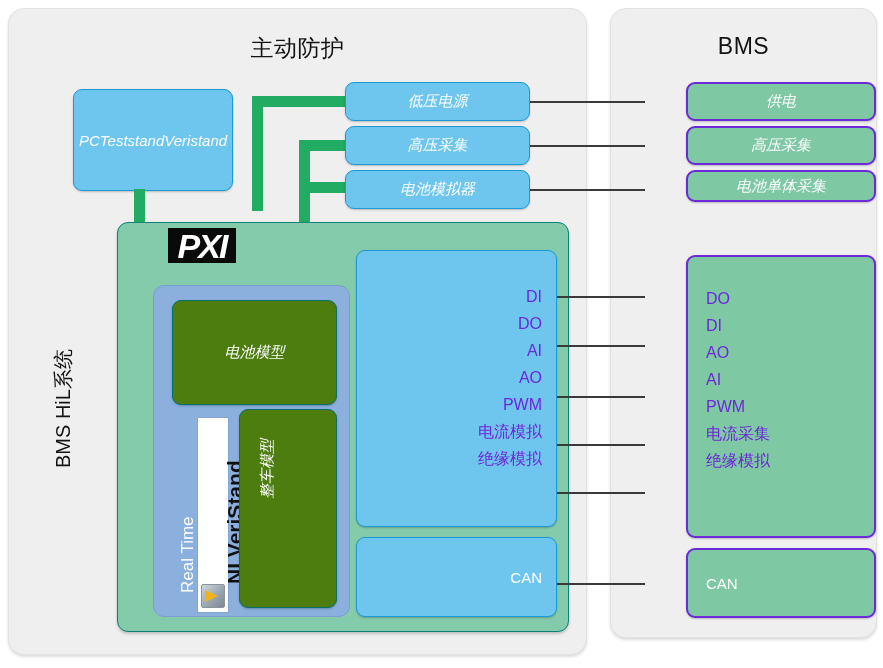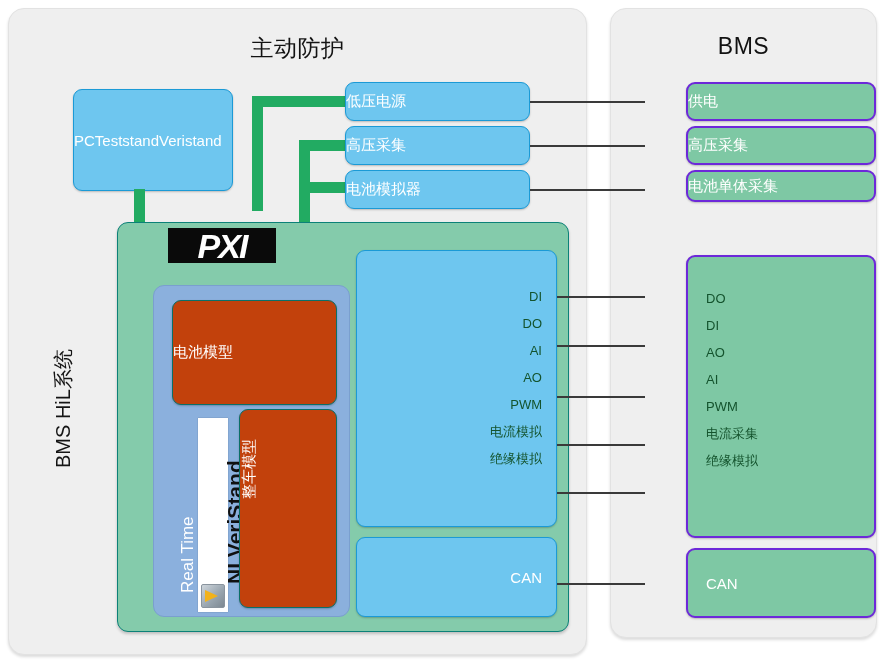--- a/index.html
+++ b/index.html
@@ -19,26 +19,26 @@
     position:absolute;width:100%;text-align:center;
     font-size:23px;color:#121212;letter-spacing:.5px;
   }
 
   
   .node{
     position:absolute;box-sizing:border-box;border-radius:9px;
     display:flex;align-items:center;color:#ffffff;
     font-size:15px;box-shadow:0 1px 2px rgba(0,0,0,.22);
   }
-  .node.center{justify-content:flex-start;}
+  .node.center{justify-content:center;font-style:italic;}
   .node.rightlab{justify-content:flex-end;}
 
   .blue{background:#6ec6ef;border:1px solid #1b9ad6;}
   .green{background:#7ec8a4;border:2px solid #6d28d9;margin-left:41px;}
-  .teal{background:#c2410c;border:1px solid #0a6f68;}
+  .teal{background:#4d7c0f;border:1px solid #0a6f68;}
 
   
   .pxi-box{
     position:absolute;box-sizing:border-box;
     background:#84cbab;border:1px solid #0c8178;border-radius:11px;
     box-shadow:0 2px 3px rgba(0,0,0,.2);
   }
   
   .rt-box{
     position:absolute;box-sizing:border-box;
@@ -86,21 +86,21 @@
     border-bottom:6px solid transparent;border-left:13px solid #f2b21a;
   }
 
   
   .hline{position:absolute;background:#3a3a3a;height:2px;}
   .gline{position:absolute;background:#22ab62;}
 
   
   .siglist{position:absolute;display:flex;flex-direction:column;}
   .siglist .sig{
-    font-size:13px;color:#14532d;line-height:27px;height:27px;white-space:nowrap;
+    font-size:16px;color:#6d28d9;line-height:27px;height:27px;white-space:nowrap;
   }
   .siglist.right{align-items:flex-end;text-align:right;}
   .siglist.left{align-items:flex-start;text-align:left;}
 </style>
 </head>
 <body>
 
 <div class="stage">
 
   <div class="panel" style="left:8px;top:8px;width:577px;height:645px;">
@@ -148,21 +148,21 @@
     <span>电池单体采集</span>
   </div>
 
   <div class="hline" style="left:530px;top:101px;width:115px;"></div>
   <div class="hline" style="left:530px;top:145px;width:115px;"></div>
   <div class="hline" style="left:530px;top:189px;width:115px;"></div>
 
   <div class="pxi-box" style="left:117px;top:222px;width:452px;height:410px;">
   </div>
 
-  <div class="pxi-logo" style="left:168px;top:228px;width:108px;height:35px;font-size:34px;">PXI</div>
+  <div class="pxi-logo" style="left:168px;top:228px;width:68px;height:35px;font-size:34px;">PXI</div>
 
   <div class="rt-box" style="left:153px;top:285px;width:197px;height:332px;">
   </div>
 
   <div class="vtext rt-label" style="left:178px;top:593px;transform:rotate(-90deg);">Real Time</div>
 
   <div class="ni-badge" style="left:198px;top:418px;width:30px;height:194px;">
     <div class="ni-badge-text" style="left:25px;top:166px;transform:rotate(-90deg);">NI VeriStand</div>
     <div class="ni-mark" style="left:3px;bottom:4px;"></div>
   </div>

